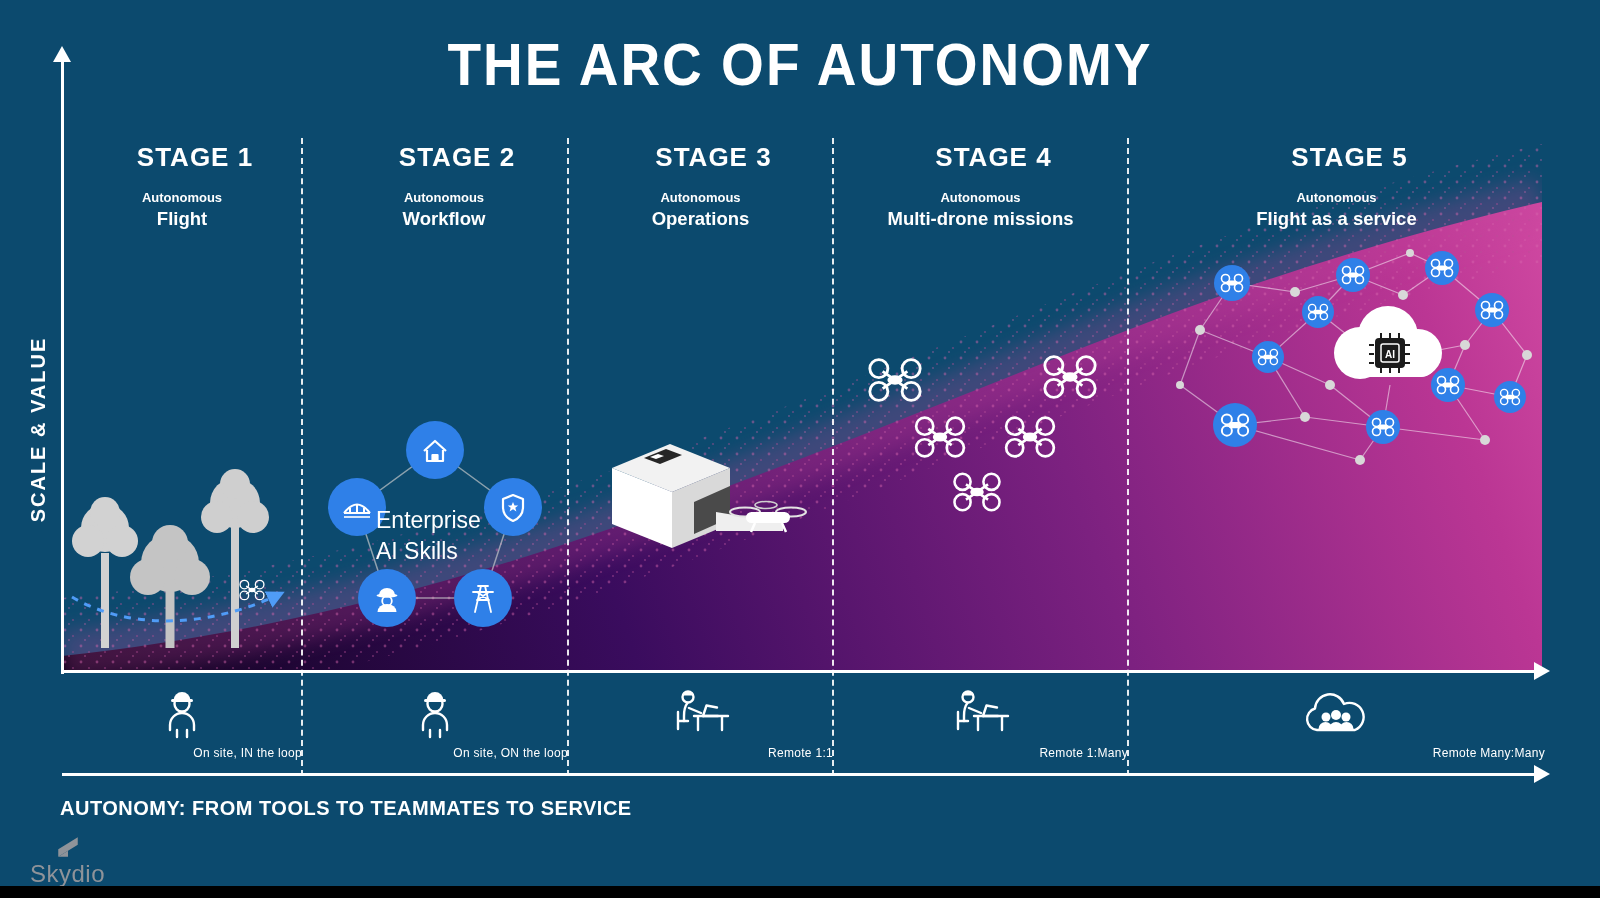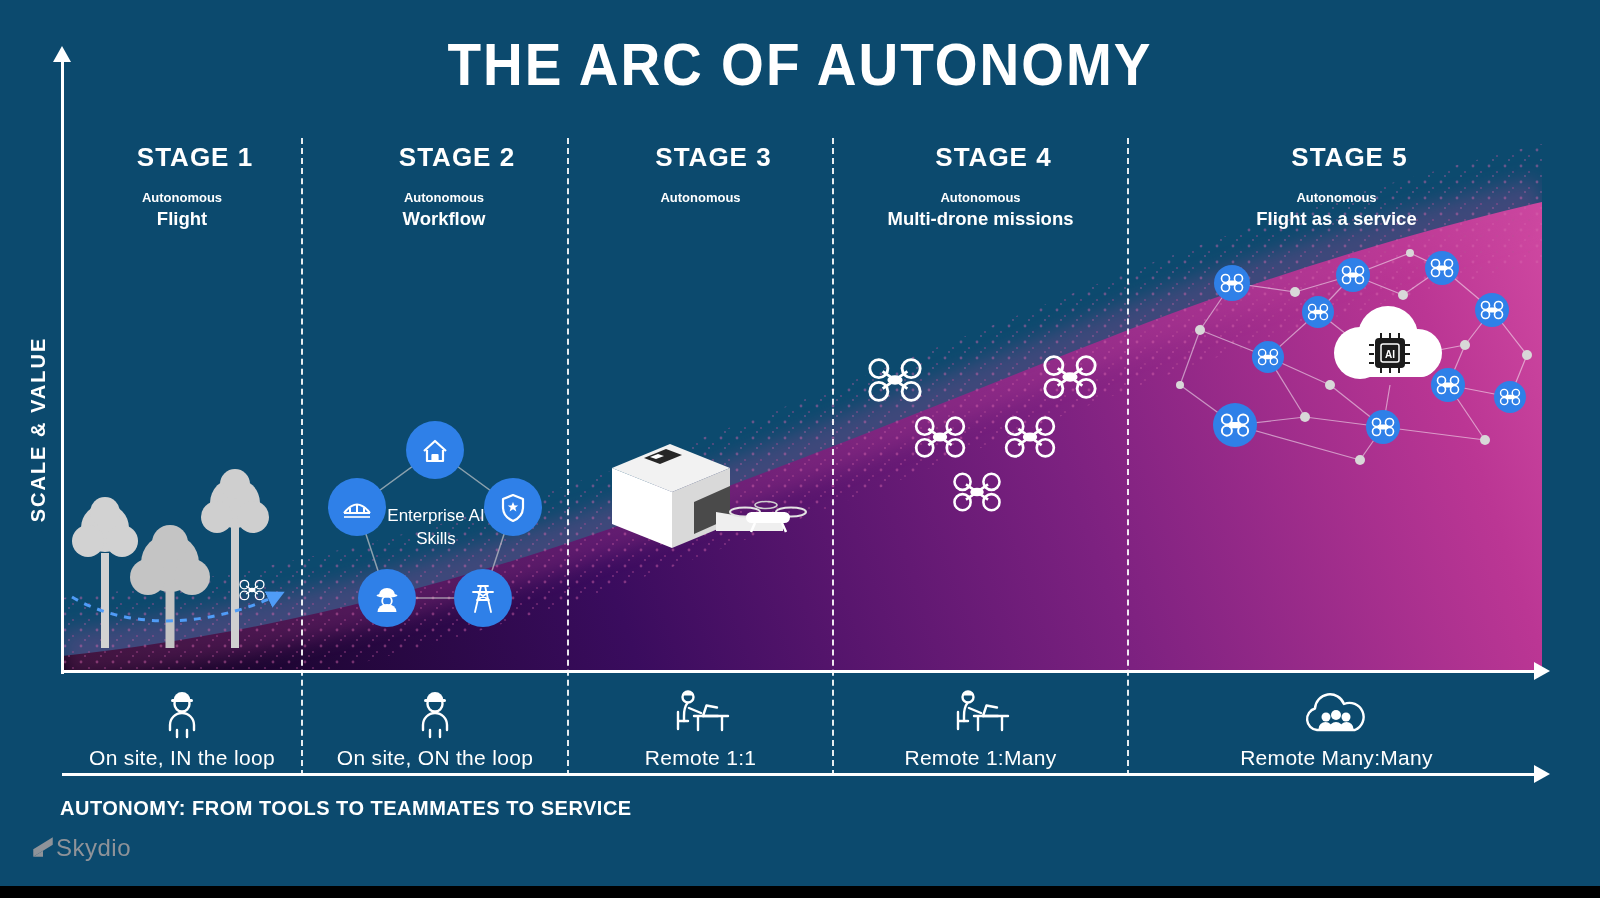--- a/index.html
+++ b/index.html
@@ -22,29 +22,29 @@
   .arrow-right { width:0; height:0; border-top:9px solid transparent;
                  border-bottom:9px solid transparent; border-left:16px solid #fff; }
 
   .divider { top:138px; height:638px; width:0; border-left:2px dashed rgba(255,255,255,.9); }
 
   .stage-header { top:142px; text-align:center; }
   .stage-label { font-size:26px; font-weight:800; letter-spacing:1px;padding-left:26px; }
   .stage-kicker { font-size:13px; font-weight:700; margin-top:17px; }
   .stage-name { font-size:18.5px; font-weight:800; margin-top:3px; }
 
-  .center-text { top:505px; left:376px; width:120px; text-align:center;
-                 font-size:17px; line-height:1.35; font-weight:400; }
-
-  .op-label { top:746px; text-align:center; font-size:21px; font-weight:500; letter-spacing:.3px; }
+  .center-text { top:505px; left:376px; width:120px; text-align:left;
+                 font-size:23px; line-height:1.35; font-weight:400; }
+
+  .op-label { top:746px; text-align:right; font-size:12px; font-weight:500; letter-spacing:.3px; }
 
   .footer { top:797px; left:60px; width:1485px; 
             font-size:20px; font-weight:800; letter-spacing:.5px; }
 
-  .brand { top:834px; left:30px; display:flex; align-items:flex-start; gap:0; }
+  .brand { top:834px; left:30px; display:flex; align-items:center; gap:0;flex-direction:column; }
   .brand-text { font-size:24px; font-weight:500; color:#8f9399; letter-spacing:.5px; }
 </style>
 </head>
 <body>
 
 <div id="slide">
 
   <svg width="0" height="0" style="position:absolute">
     <defs>
       <g id="quad">
@@ -140,20 +140,21 @@
     <div class="stage-name">Flight</div>
   </div>
   <div class="abs stage-header" style="left:311px;width:266px">
     <div class="stage-label">STAGE 2</div>
     <div class="stage-kicker">Autonomous</div>
     <div class="stage-name">Workflow</div>
   </div>
   <div class="abs stage-header" style="left:568px;width:265px">
     <div class="stage-label">STAGE 3</div>
     <div class="stage-kicker">Autonomous</div>
+    <div class="stage-name">Operations</div>
   </div>
   <div class="abs stage-header" style="left:833px;width:295px">
     <div class="stage-label">STAGE 4</div>
     <div class="stage-kicker">Autonomous</div>
     <div class="stage-name">Multi-drone missions</div>
   </div>
   <div class="abs stage-header" style="left:1128px;width:417px">
     <div class="stage-label">STAGE 5</div>
     <div class="stage-kicker">Autonomous</div>
     <div class="stage-name">Flight as a service</div>

